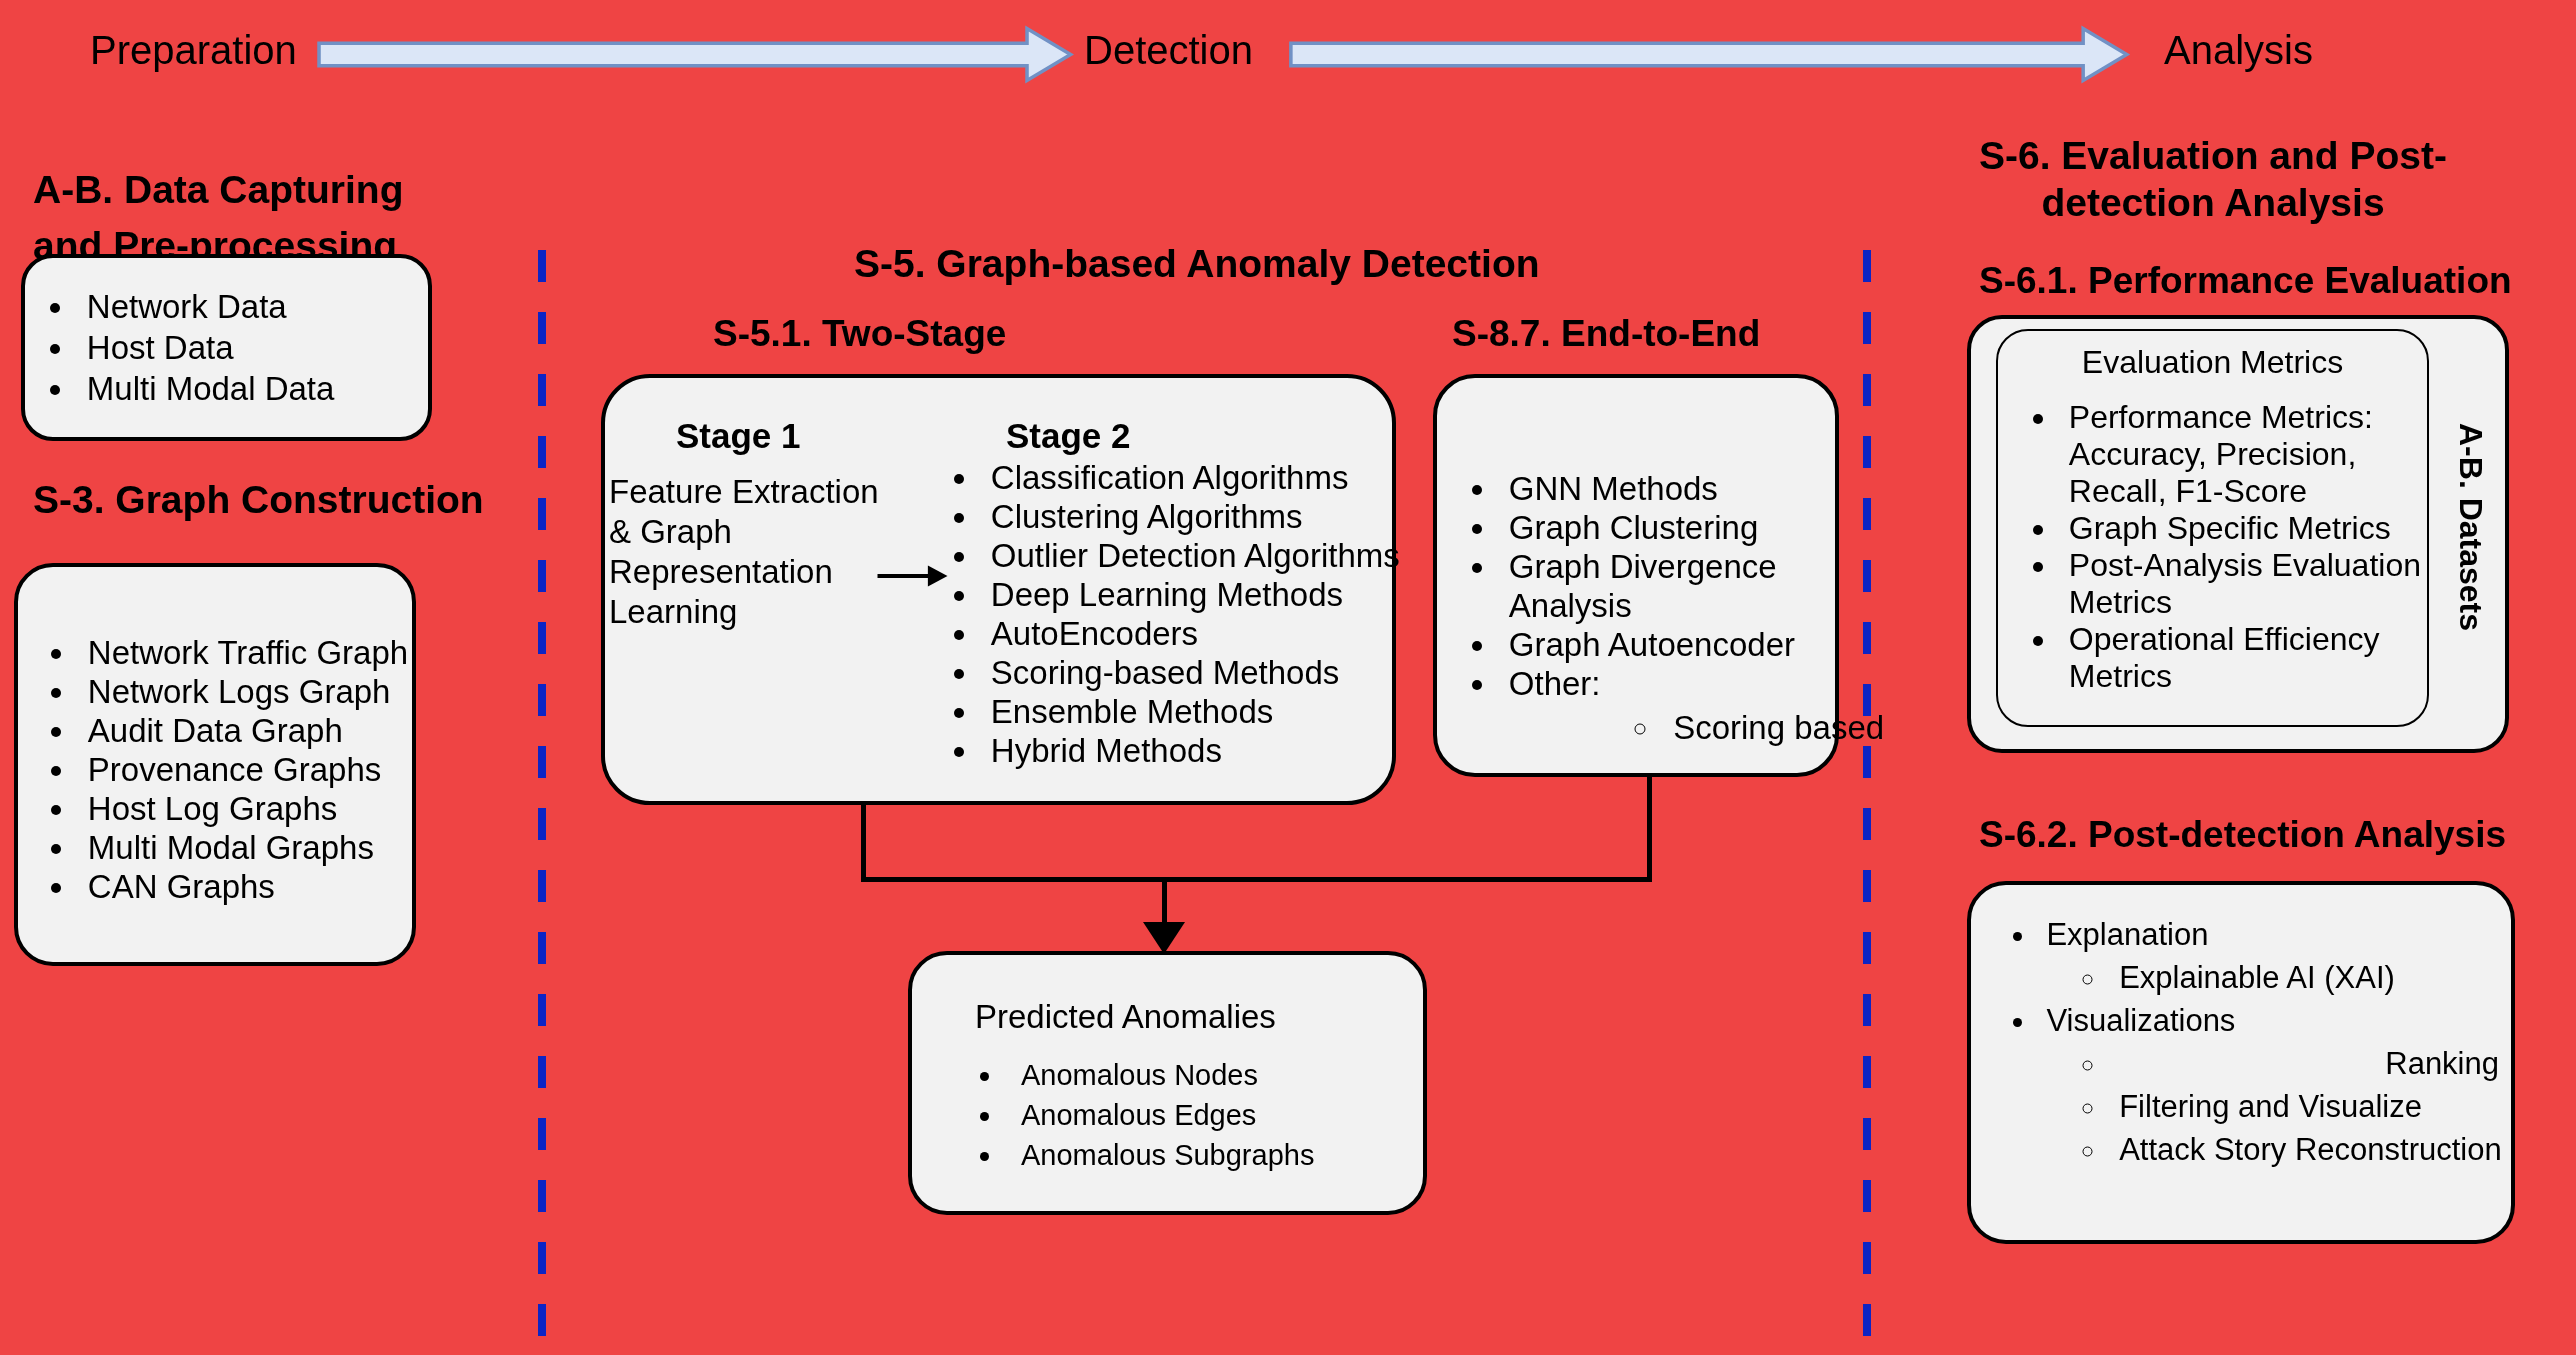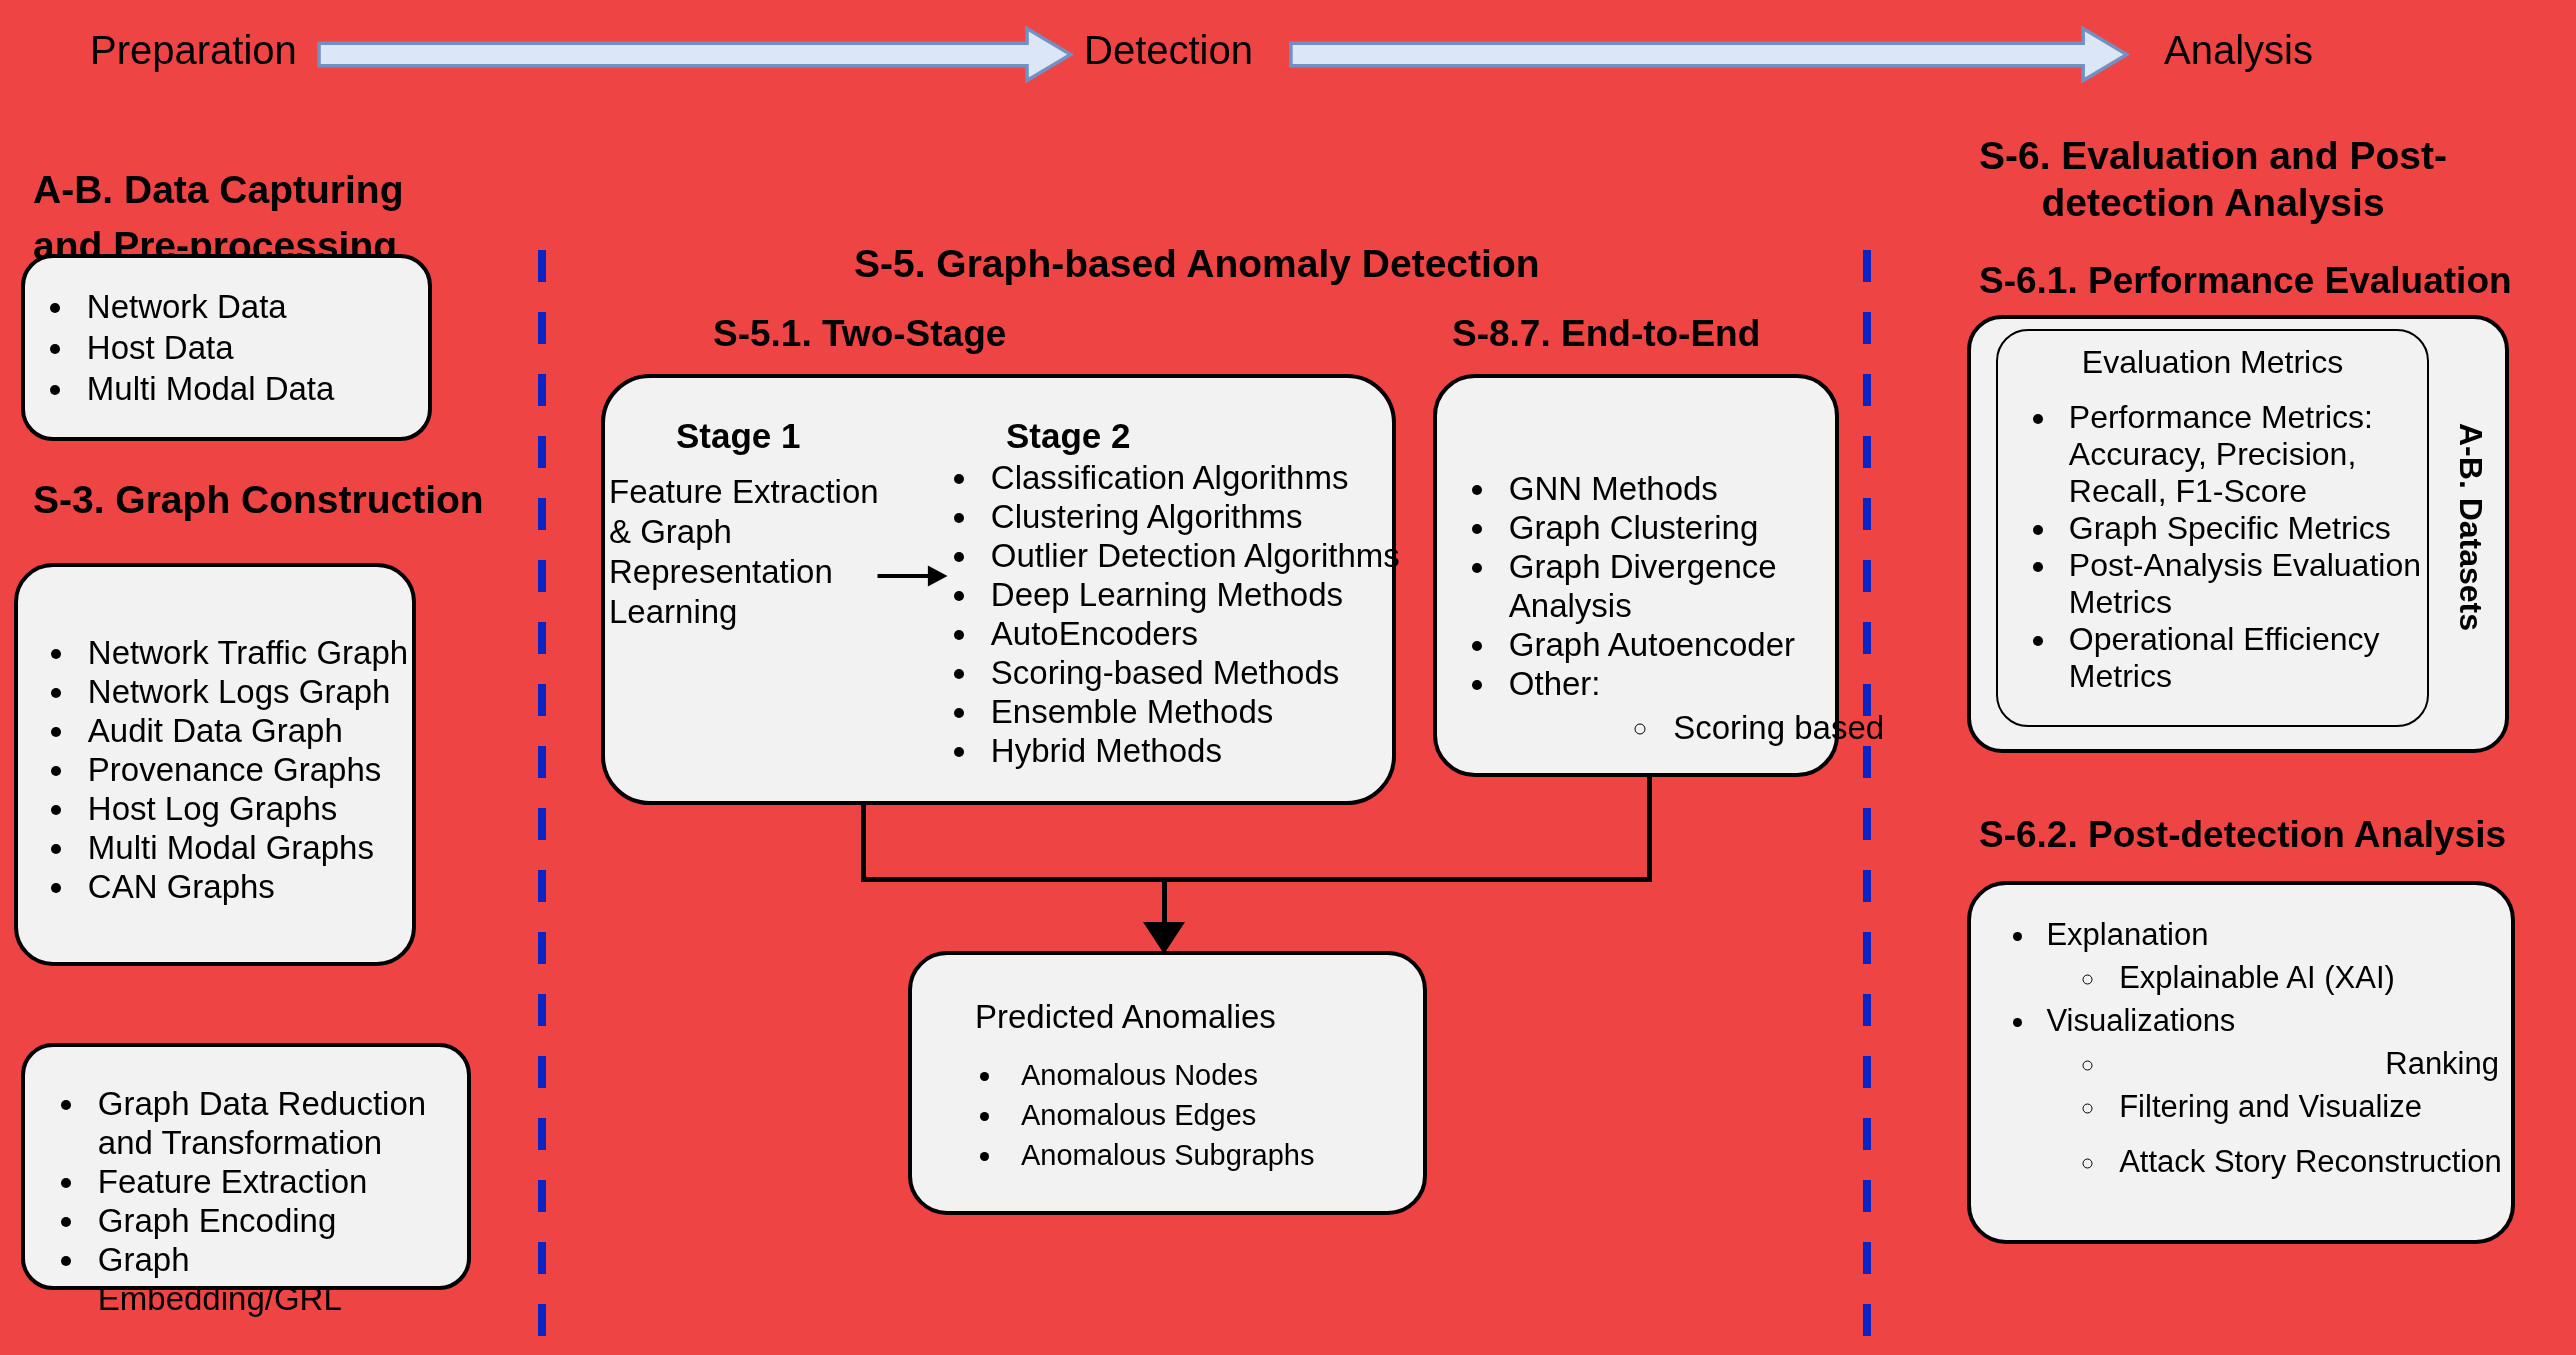--- a/index.html
+++ b/index.html
@@ -102,28 +102,20 @@
       <li>Network Logs Graph</li>
       <li>Audit Data Graph</li>
       <li>Provenance Graphs</li>
       <li>Host Log Graphs</li>
       <li>Multi Modal Graphs</li>
       <li>CAN Graphs</li>
     </ul>
   </div>
 
 
-  <div class="box" style="left:21px; top:1043px; width:450px; height:247px; border-radius:32px;">
-    <ul class="blist" style="padding-top:37px; padding-left:63px; padding-right:28px; font-size:33px; line-height:39px;">
-      <li>Graph Data Reduction and Transformation</li>
-      <li>Feature Extraction</li>
-      <li>Graph Encoding</li>
-      <li>Graph Embedding/GRL</li>
-    </ul>
-  </div>
 
   <div class="abs h-main" style="left:854px; top:236px;">S-5. Graph-based Anomaly Detection</div>
 
   <div class="abs h-sub" style="left:713px; top:313px;">S-5.1. Two-Stage</div>
 
   <div class="box thick" style="left:601px; top:374px; width:795px; height:431px; border-radius:49px;"></div>
 
   <div class="abs" style="left:676px; top:416px; font-weight:bold; font-size:35px; white-space:nowrap;">Stage 1</div>
   <div class="abs" style="left:1006px; top:416px; font-weight:bold; font-size:35px; white-space:nowrap;">Stage 2</div>
 
@@ -198,18 +190,18 @@
 
   <ul class="blist abs" style="left:2007px; top:913px; width:492px; padding-left:31px; font-size:31px; line-height:43px;">
     <li style="padding-left:8.4px;">Explanation</li>
     <ul class="sublist" style="padding-left:70px; list-style:circle;">
       <li style="padding-left:11.2px; white-space:nowrap;">Explainable AI (XAI)</li>
     </ul>
     <li style="padding-left:8.4px;">Visualizations</li>
     <ul class="sublist" style="padding-left:70px; list-style:circle;">
       <li style="padding-left:11.2px; white-space:nowrap;text-align:right;">Ranking</li>
       <li style="padding-left:11.2px; white-space:nowrap;">Filtering and Visualize</li>
-      <li style="padding-left:11.2px; white-space:nowrap;margin-top:12px;">Attack Story Reconstruction</li>
+      <li style="padding-left:11.2px; white-space:nowrap;">Attack Story Reconstruction</li>
     </ul>
   </ul>
 
 </div>
 
 
 </body></html>

